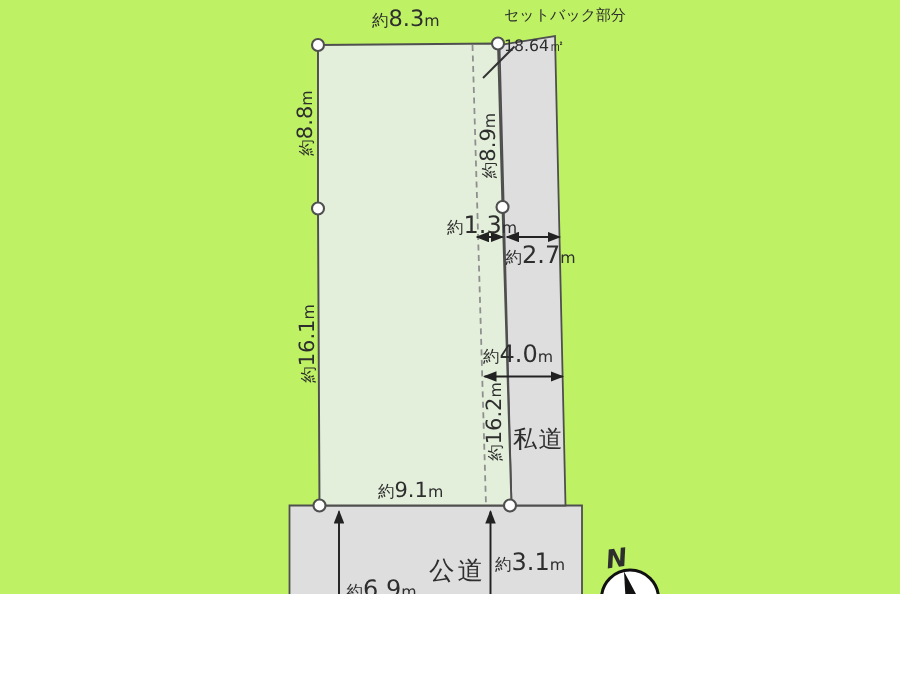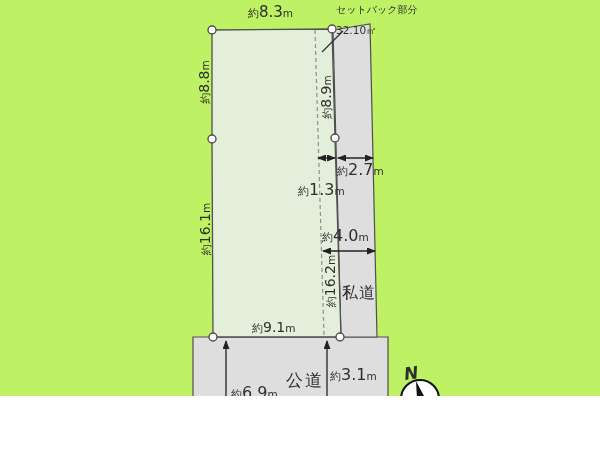--- a/index.html
+++ b/index.html
@@ -59,21 +59,21 @@
       <circle cx="340" cy="337" r="4"></circle>
     </g>
 
     <g>
       <circle cx="420" cy="399" r="19" fill="#ffffff" stroke="#111111" stroke-width="2"></circle>
       <polygon points="416,381 418,416 432,411" fill="#111111"></polygon>
     </g>
   </svg>
 
   <div class="lbl" id="setback-caption">セットバック部分</div>
-  <div class="lbl" id="setback-area">32.10㎡</div>
+  <div class="lbl" id="setback-area">18.64㎡</div>
 
   <div class="dim" style="left:248px; top:2px;">
     <span>約</span><span class="v">8.3</span><span class="u">m</span>
   </div>
 
   <div class="dim mid vert" style="left:175px; top:71px; width:60px;">
     <span>約</span><span class="v">8.8</span><span class="u">m</span>
   </div>
 
   <div class="dim mid vert" style="left:171px; top:218px; width:70px;">
@@ -82,21 +82,21 @@
 
   <div class="dim mid vert" style="left:297px; top:86px; width:60px;">
     <span>約</span><span class="v">8.9</span><span class="u">m</span>
   </div>
 
   <div class="dim mid vert" style="left:296px; top:270px; width:70px;">
     <span>約</span><span class="v">16.2</span><span class="u">m</span>
   </div>
 
 
-  <div class="dim big" style="left:298px; top:140px;margin-top:40px;">
+  <div class="dim big" style="left:298px; top:140px;">
     <span>約</span><span class="v">1.3</span><span class="u">m</span>
   </div>
 
   <div class="dim big" style="left:337px; top:160px;">
     <span>約</span><span class="v">2.7</span><span class="u">m</span>
   </div>
 
   <div class="dim big" style="left:322px; top:226px;">
     <span>約</span><span class="v">4.0</span><span class="u">m</span>
   </div>

